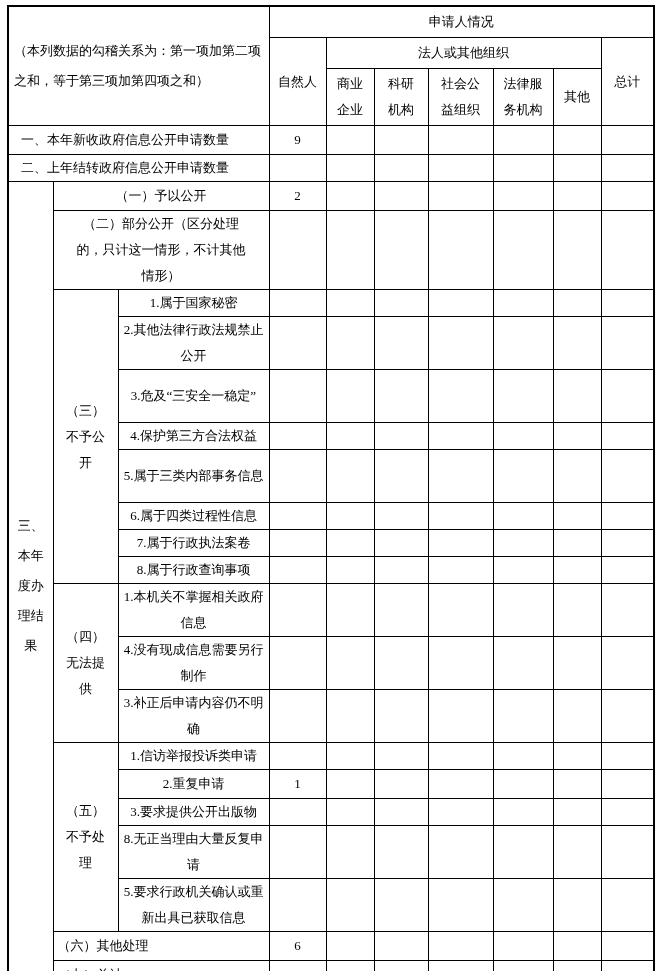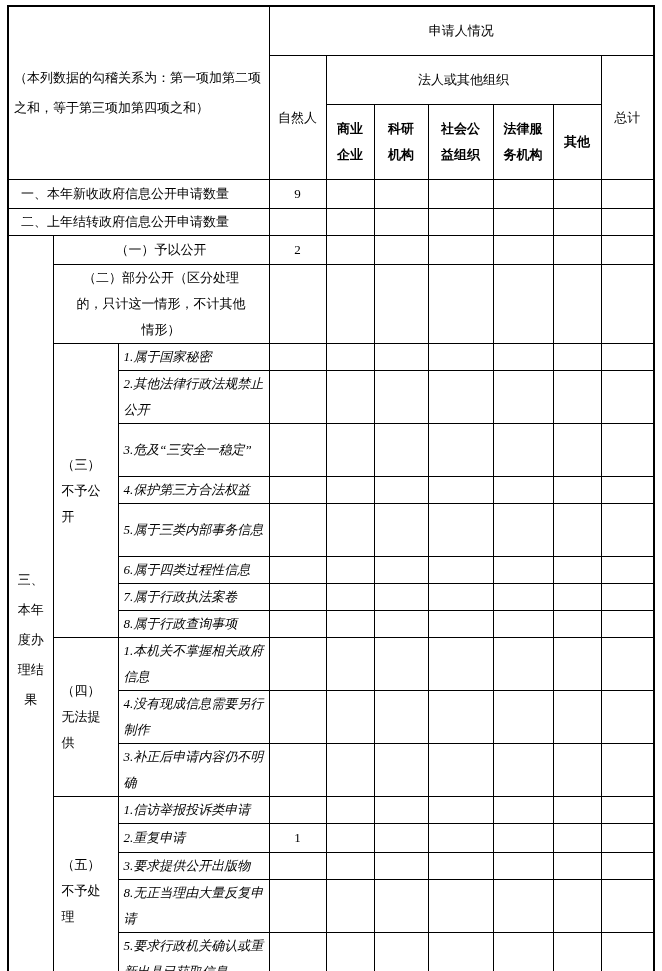--- a/index.html
+++ b/index.html
@@ -1,33 +1,33 @@
 <!DOCTYPE html>
 <html><head>
 <meta charset="utf-8">
 <style>
   html,body { margin:0; padding:0; background:#fff; }
   body { padding:5px 0 0 7px; font-family:"Liberation Serif", serif; color:#000; }
   table { border-collapse:collapse; table-layout:fixed; border:2px solid #000; }
   td { border:1px solid #000; font-size:13px; line-height:26px; color:#000;
        vertical-align:middle; overflow:hidden; word-break:normal; }
   .note  { text-align:left; padding:0 5px; line-height:30px;font-family:Liberation Serif, serif; }
-  .th    { text-align:center; padding:11px 8px; }
+  .th    { text-align:center; padding:2px 8px; }
   .lbl3  { text-align:left; padding:0 12px; }   
   .lbl2c { text-align:center; padding:0 20px; } 
   .lbl2l { text-align:left; padding:0 4px; }   
   .vertA { text-align:center; padding:0 4px; line-height:30px; } 
-  .vertB { text-align:left; padding:0 8px; } 
-  .item  { text-align:left; padding:0 5px;font-style:italic; }
+  .vertB { text-align:center; padding:0 8px; } 
+  .item  { text-align:center; padding:0 5px; }
   .v     { text-align:center; }
   tr.h1  { height:27px; }
   tr.h2  { height:53px; }
   tr.hh1 { height:28px; }
   tr.hh2 { height:27px; }
-  tr.hh3 { height:48px;font-weight:bold; }
+  tr.hh3 { height:48px; }
 </style>
 </head>
 <body>
 
 <table>
   <colgroup>
     <col style="width:45px">
       <col style="width:65px">
       <col style="width:151px">
     <col style="width:57px">

